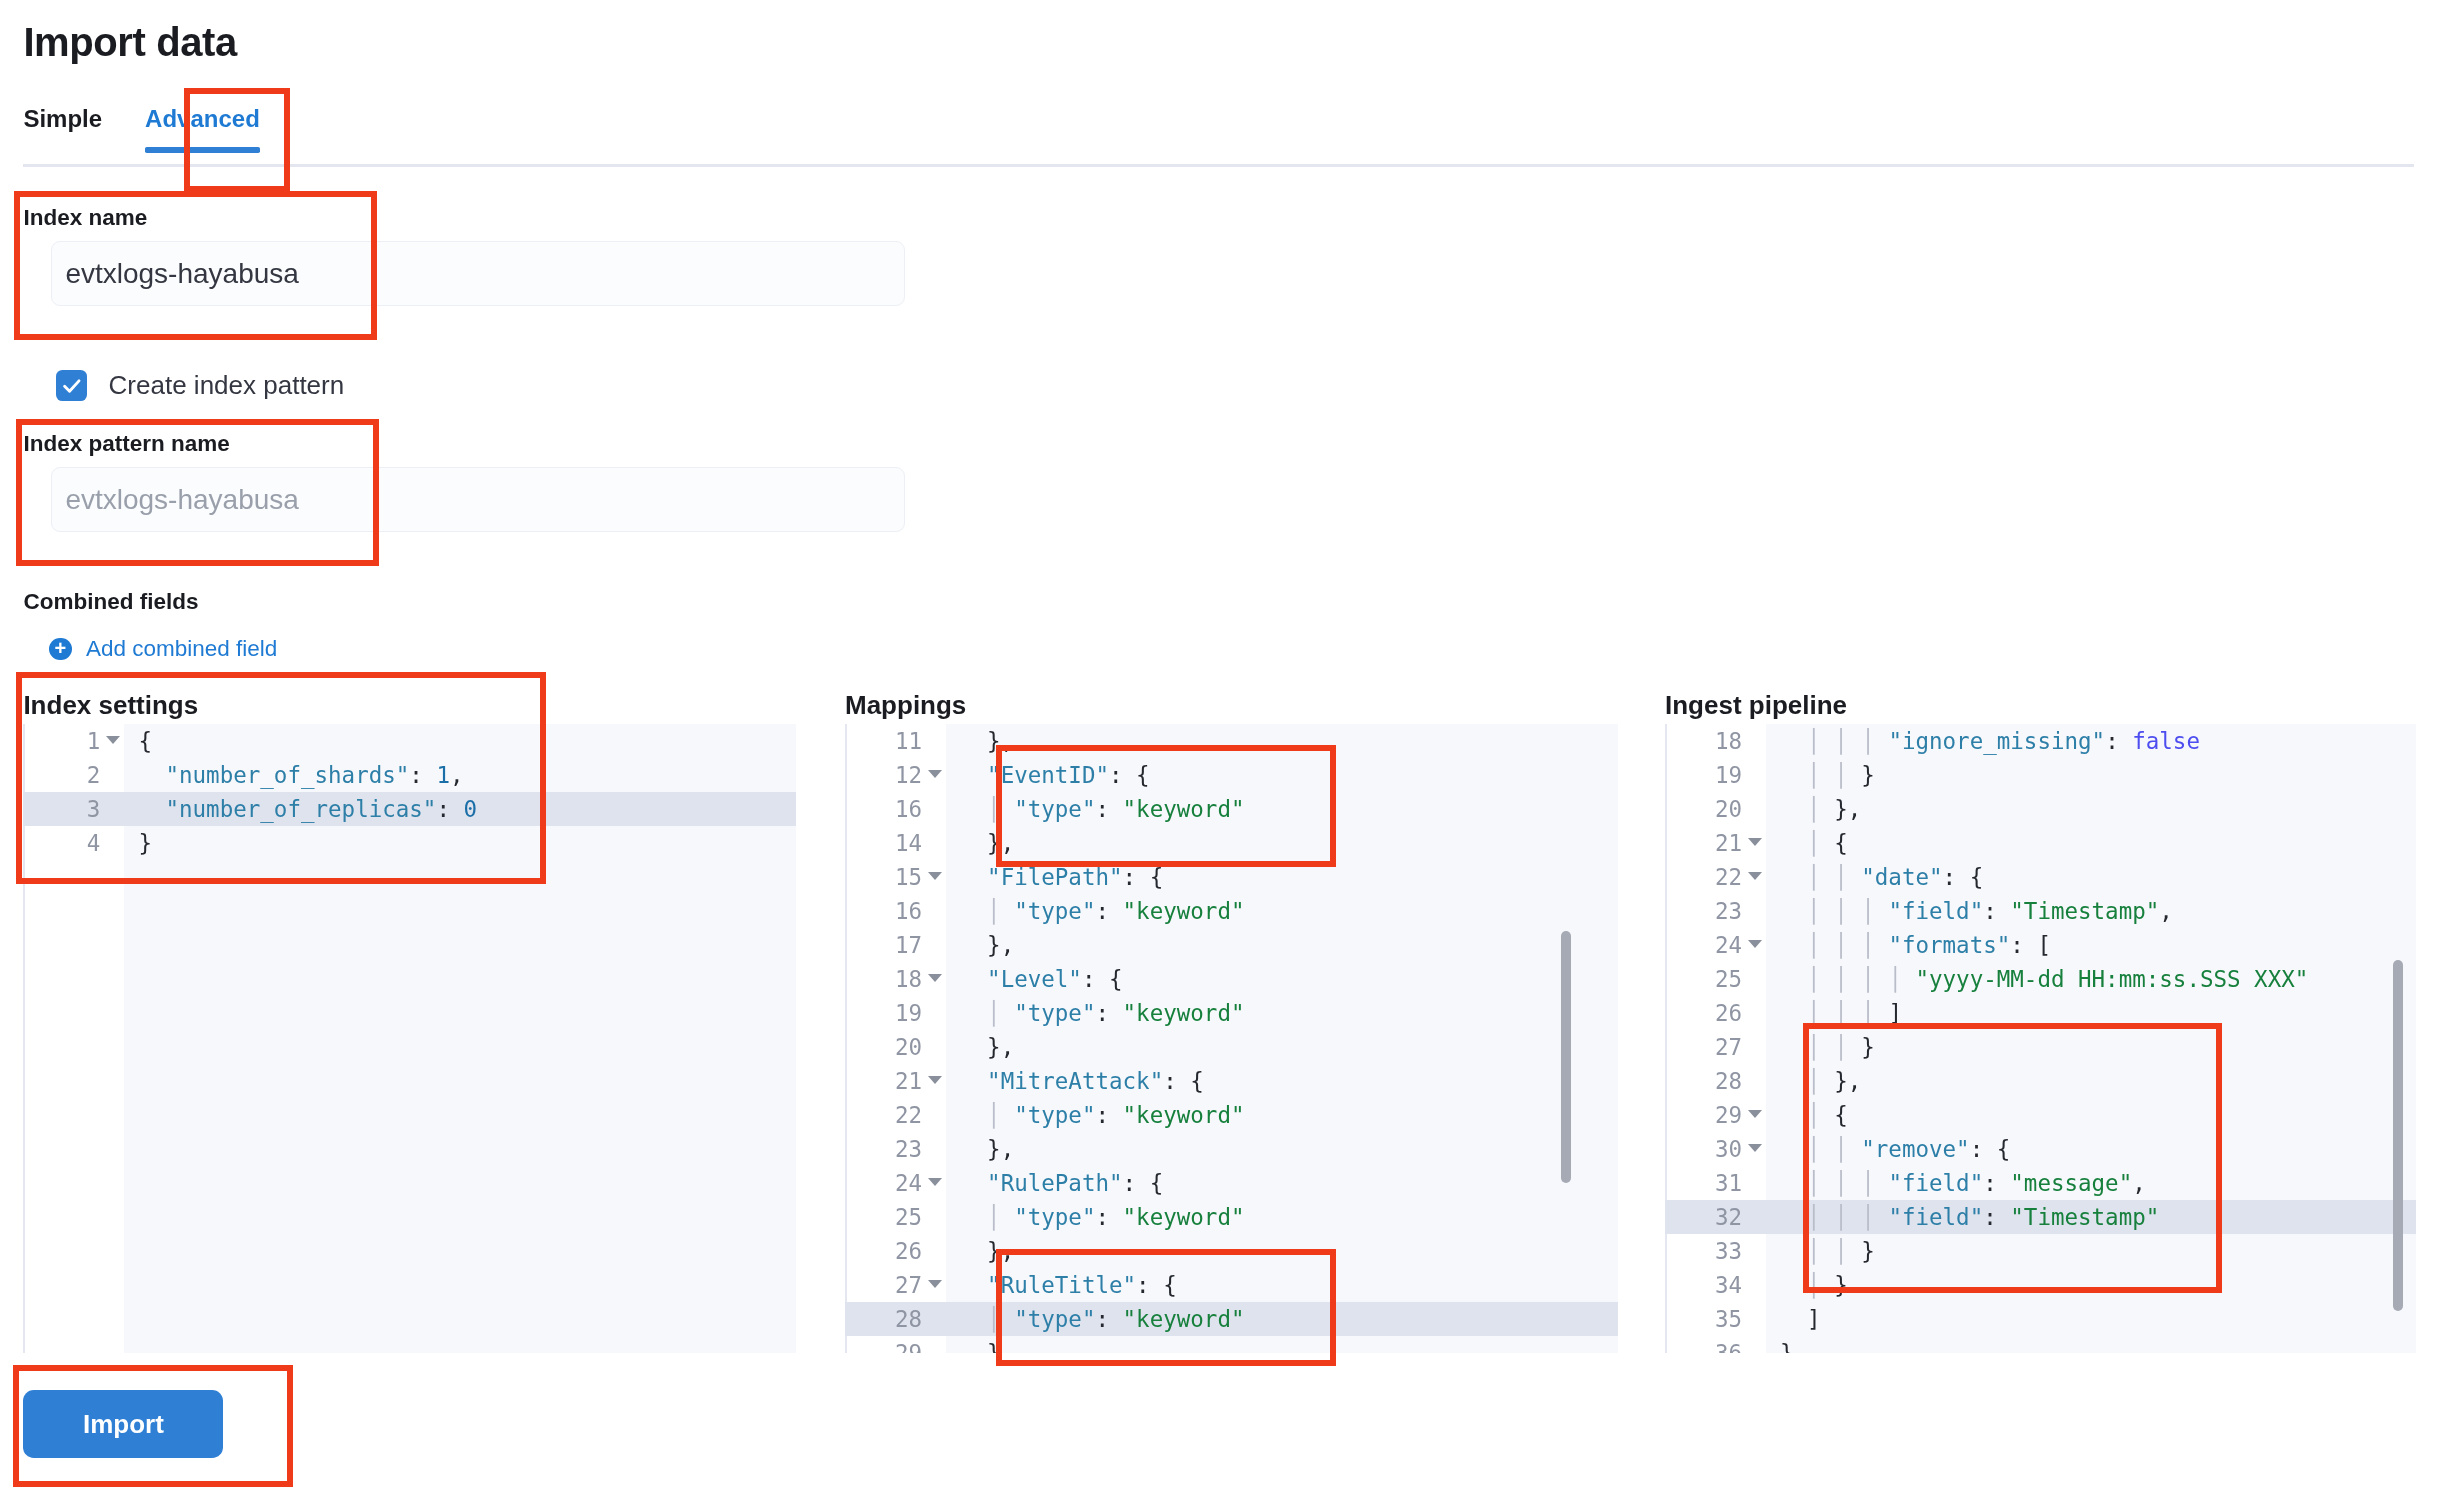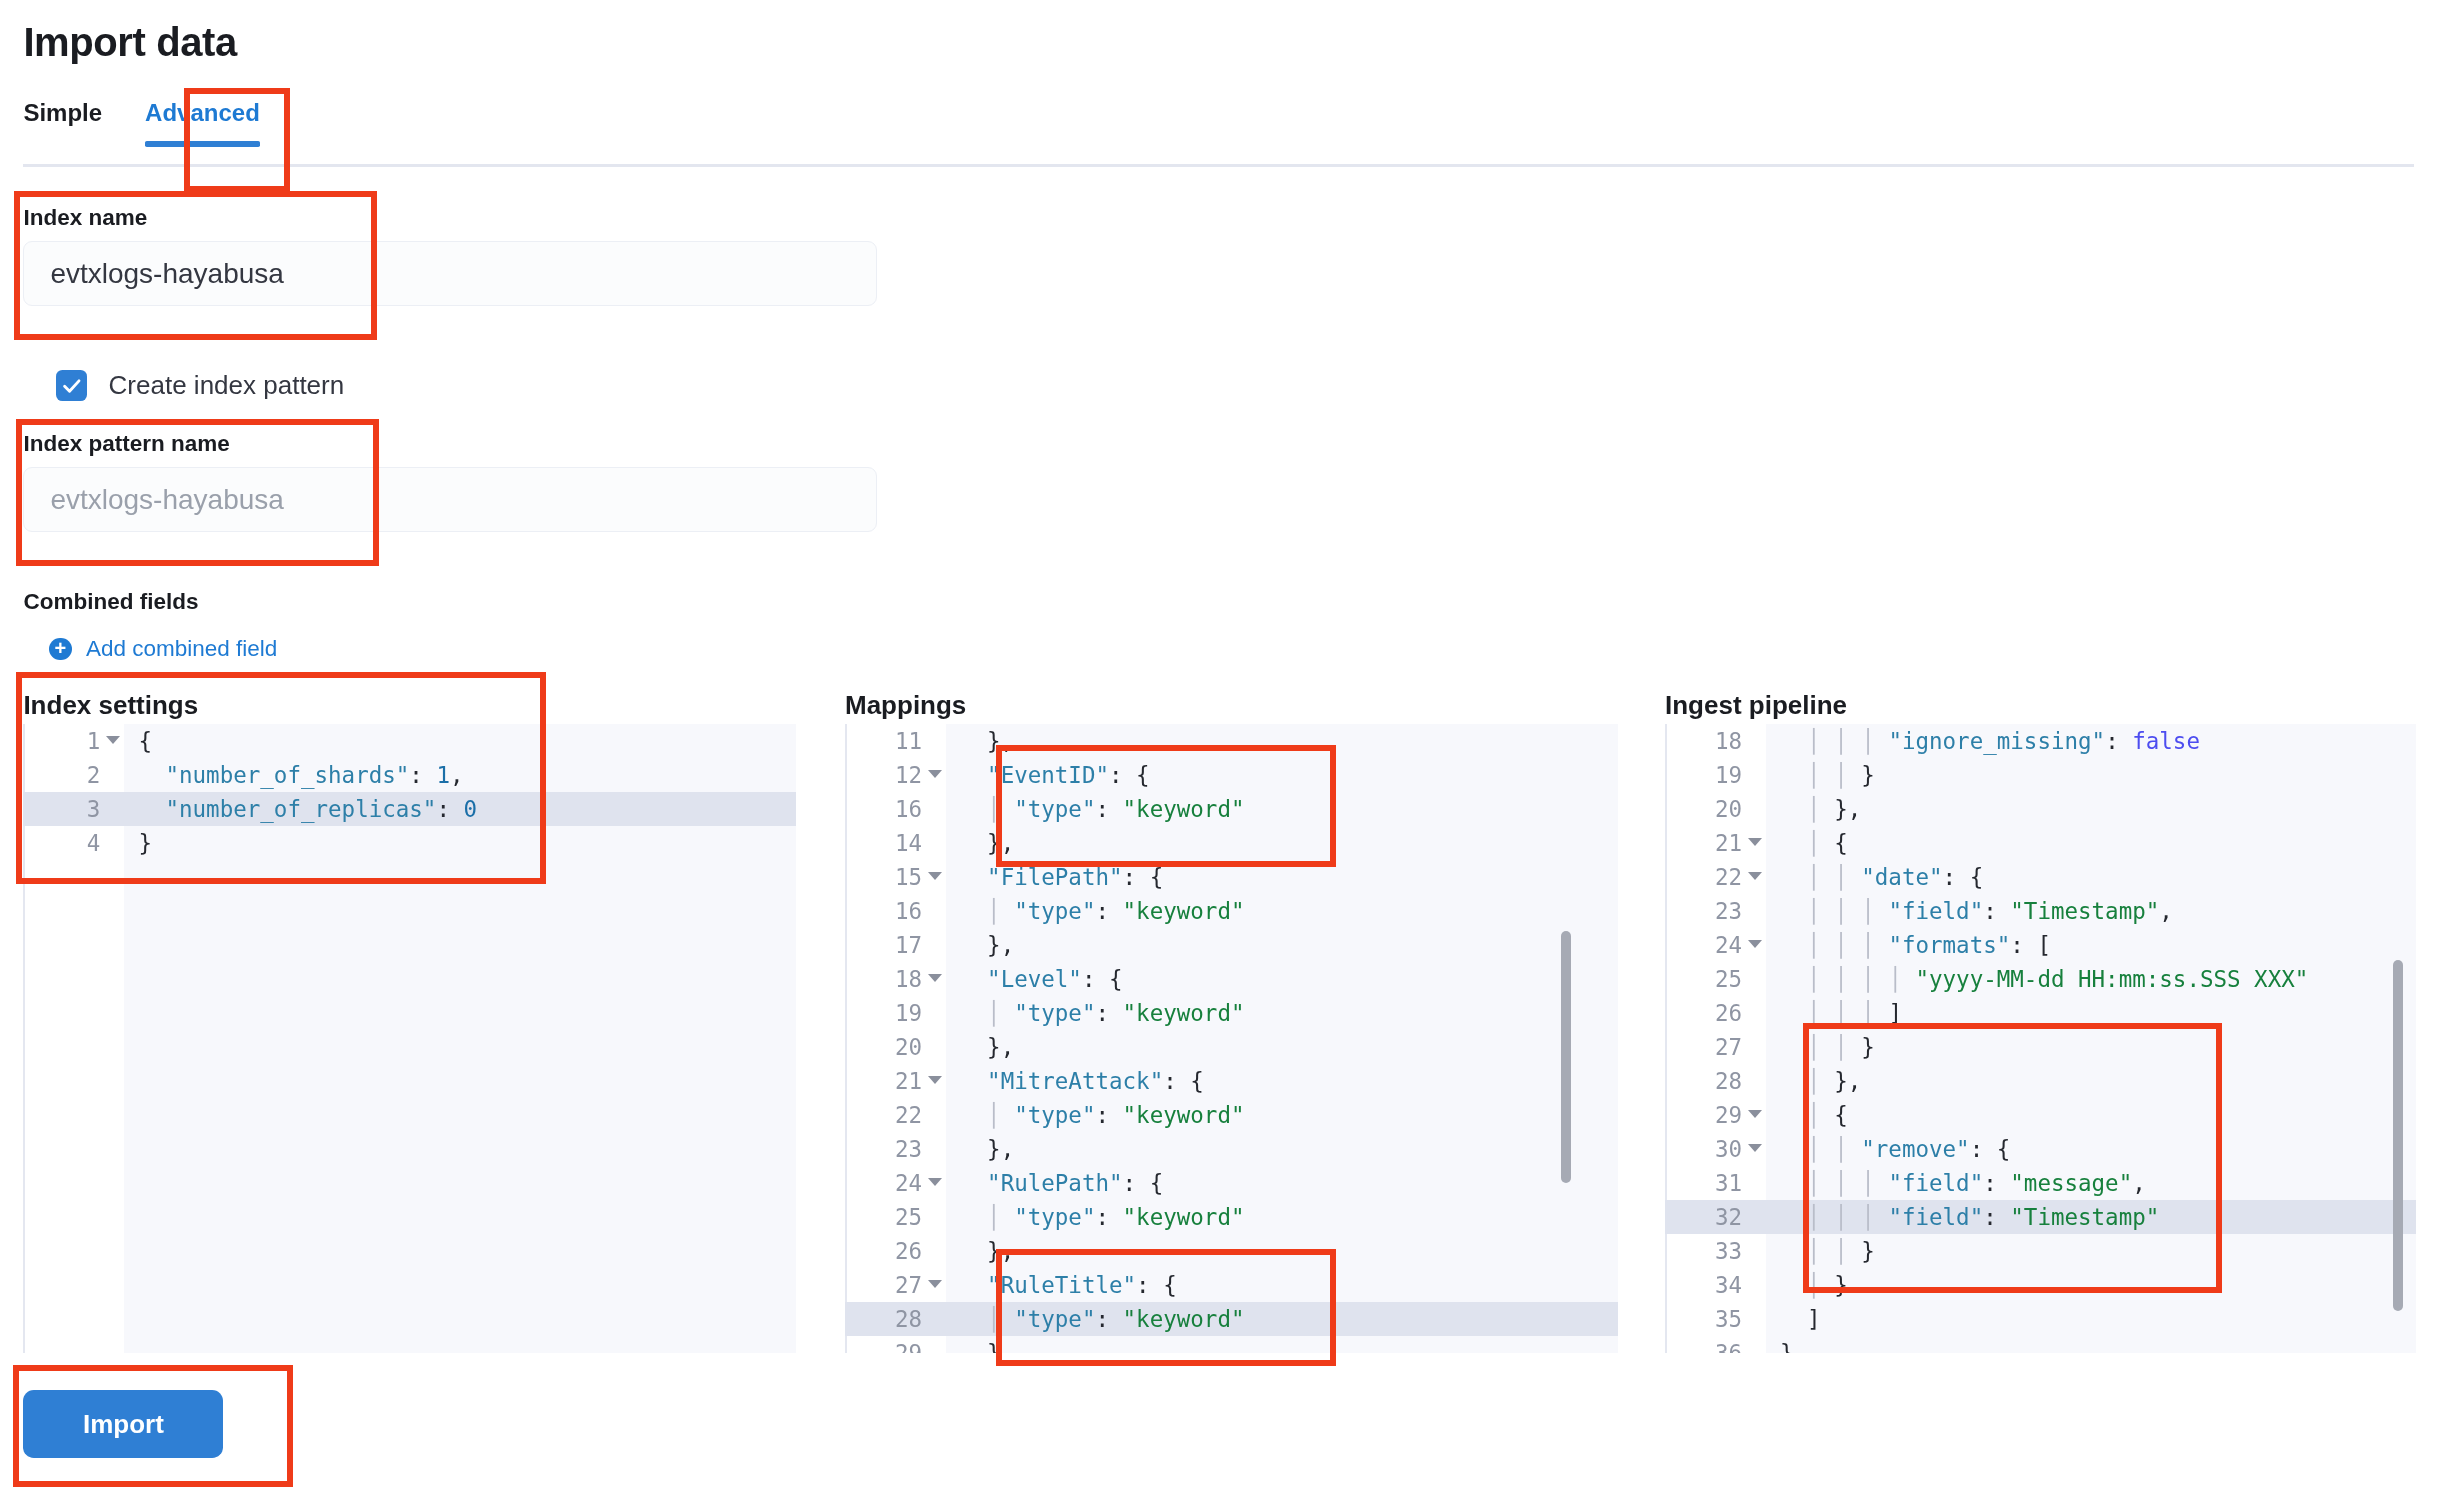--- a/index.html
+++ b/index.html
@@ -17,41 +17,41 @@
     position: absolute; left: 23.4px; top: 20px;
     font-size: 40px; font-weight: bold; color: #1a1c21;
     letter-spacing: -0.4px;
   }
 
   
   .tabs { position: absolute; left: 23.4px; top: 99px; display: flex; align-items: flex-end; }
   .tab {
     font-size: 24px; font-weight: bold; color: #1a1c21;
     padding: 0 0 20px 0; margin-right: 43px; position: relative;
-    cursor: pointer; white-space: nowrap;
+    cursor: pointer; white-space: nowrap; margin-top: 6px;
   }
   .tab.active { color: #1e7ad3; }
   .tab.active::after {
     content: ""; position: absolute; left: 0; right: 0; bottom: 0;
     height: 6.3px; background: #2f7fd4; border-radius: 1.8px;
   }
   .tab-rule {
     position: absolute; left: 23.4px; top: 164px; width: 2391px; height: 2.7px;
     background: #e3e6ef;
   }
 
   
   .field-label {
     position: absolute; font-size: 22.5px; font-weight: bold; color: #1a1c21;
   }
   .text-input {
     position: absolute; height: 65px;
     background: #fbfcfd; border: 1.8px solid #eceff5; border-radius: 9px;
-    display: flex; align-items: center; padding-left: 26px;
-    font-size: 28px; color: #343741;
+    display: flex; align-items: center; padding-left: 13px;
+    font-size: 28px; color: #343741; margin-left: 28px;
   }
   .text-input.placeholder { color: #9aa0ab; }
 
   .checkbox-row { position: absolute; display: flex; align-items: center; margin-left: 24px; }
   .checkbox {
     width: 31px; height: 31px; border-radius: 6.3px; background: #2f7fd4;
     display: flex; align-items: center; justify-content: center; flex: none;
   }
   .checkbox svg { width: 21.6px; height: 21.6px; }
   .checkbox-label { margin-left: 21.6px; font-size: 26px; color: #343741; }

